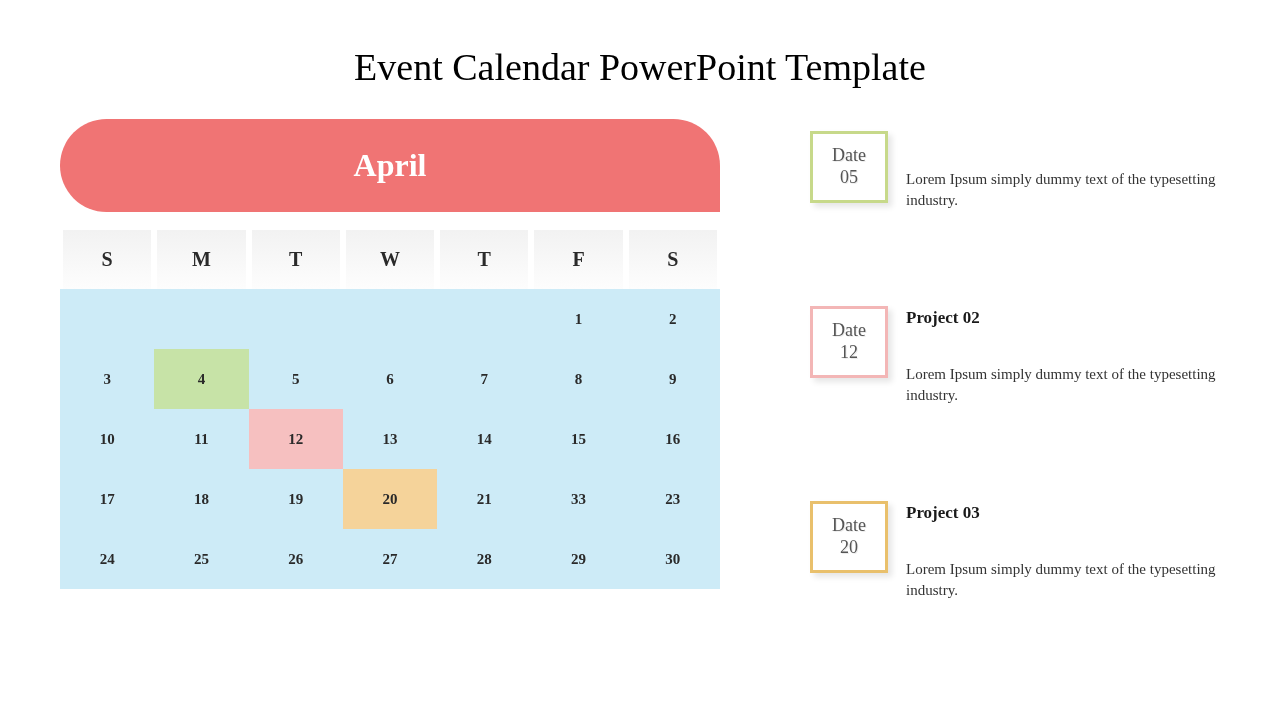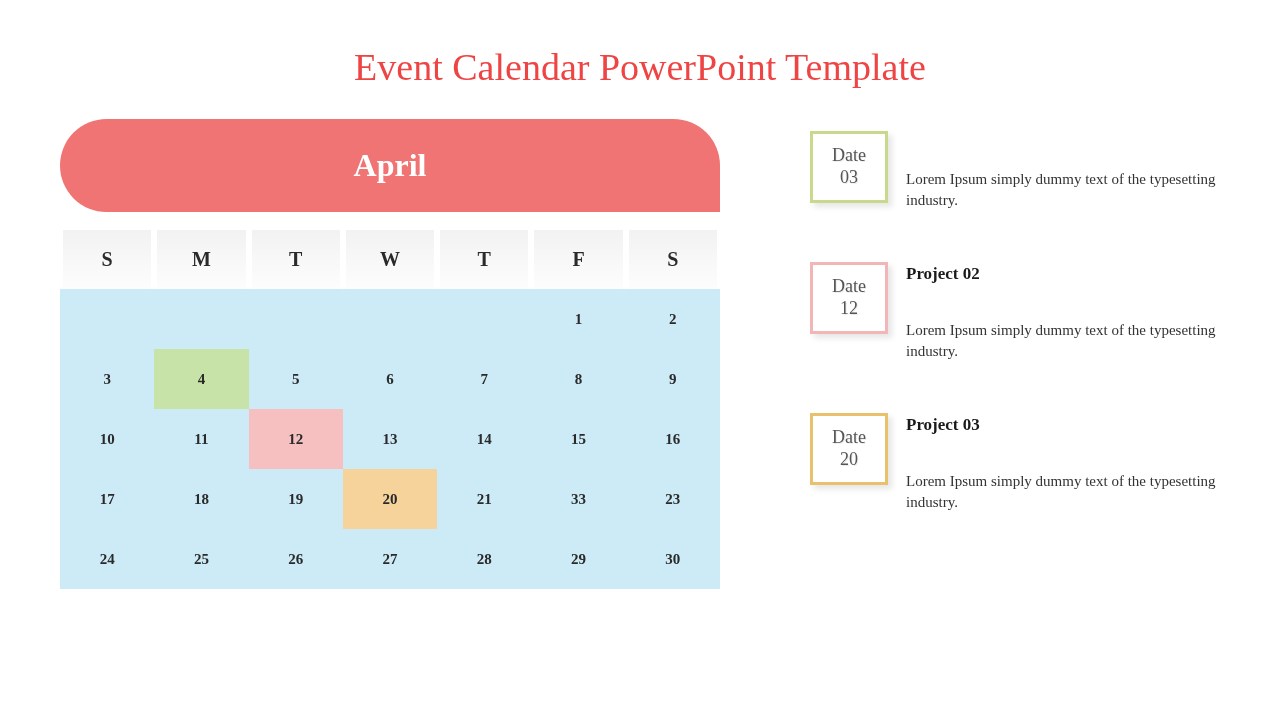--- a/index.html
+++ b/index.html
@@ -8,21 +8,21 @@
       height: 720px;
       font-family: Georgia, 'Times New Roman', serif;
       background: #fff;
       position: relative;
     }
     .title {
       text-align: center;
       font-size: 38px;
       font-weight: normal;
       padding-top: 45px;
-      color: #ef4444;
+      color: #000000;
     }
     .content {
       display: flex;
       padding: 30px 60px 0 60px;
     }
     .calendar {
       width: 660px;
     }
     .month-header {
       background: #f07474;
@@ -66,21 +66,21 @@
     .hl-green { background: #c7e3a7; }
     .hl-pink  { background: #f6c0c0; }
     .hl-orange{ background: #f5d39a; }
 
     .events {
       flex: 1;
       padding-left: 90px;
       padding-top: 12px;
       display: flex;
       flex-direction: column;
-      gap: 51px;
+      gap: 95px;
       align-items: center;
     }
     .event {
       display: flex;
       align-items: flex-start;
       gap: 18px;
     }
     .date-box {
       width: 78px;
       height: 72px;
@@ -170,21 +170,21 @@
         <div class="cell">28</div>
         <div class="cell">29</div>
         <div class="cell">30</div>
       </div>
   </div>
 
   <div class="events" id="events">
       <div class="event">
         <div class="date-box green">
           <div>Date</div>
-          <div>03</div>
+          <div>05</div>
         </div>
         <div class="event-text">
           <div class="event-desc">Lorem Ipsum simply dummy text of the typesetting industry.</div>
         </div>
       </div>
       <div class="event">
         <div class="date-box pink">
           <div>Date</div>
           <div>12</div>
         </div>

